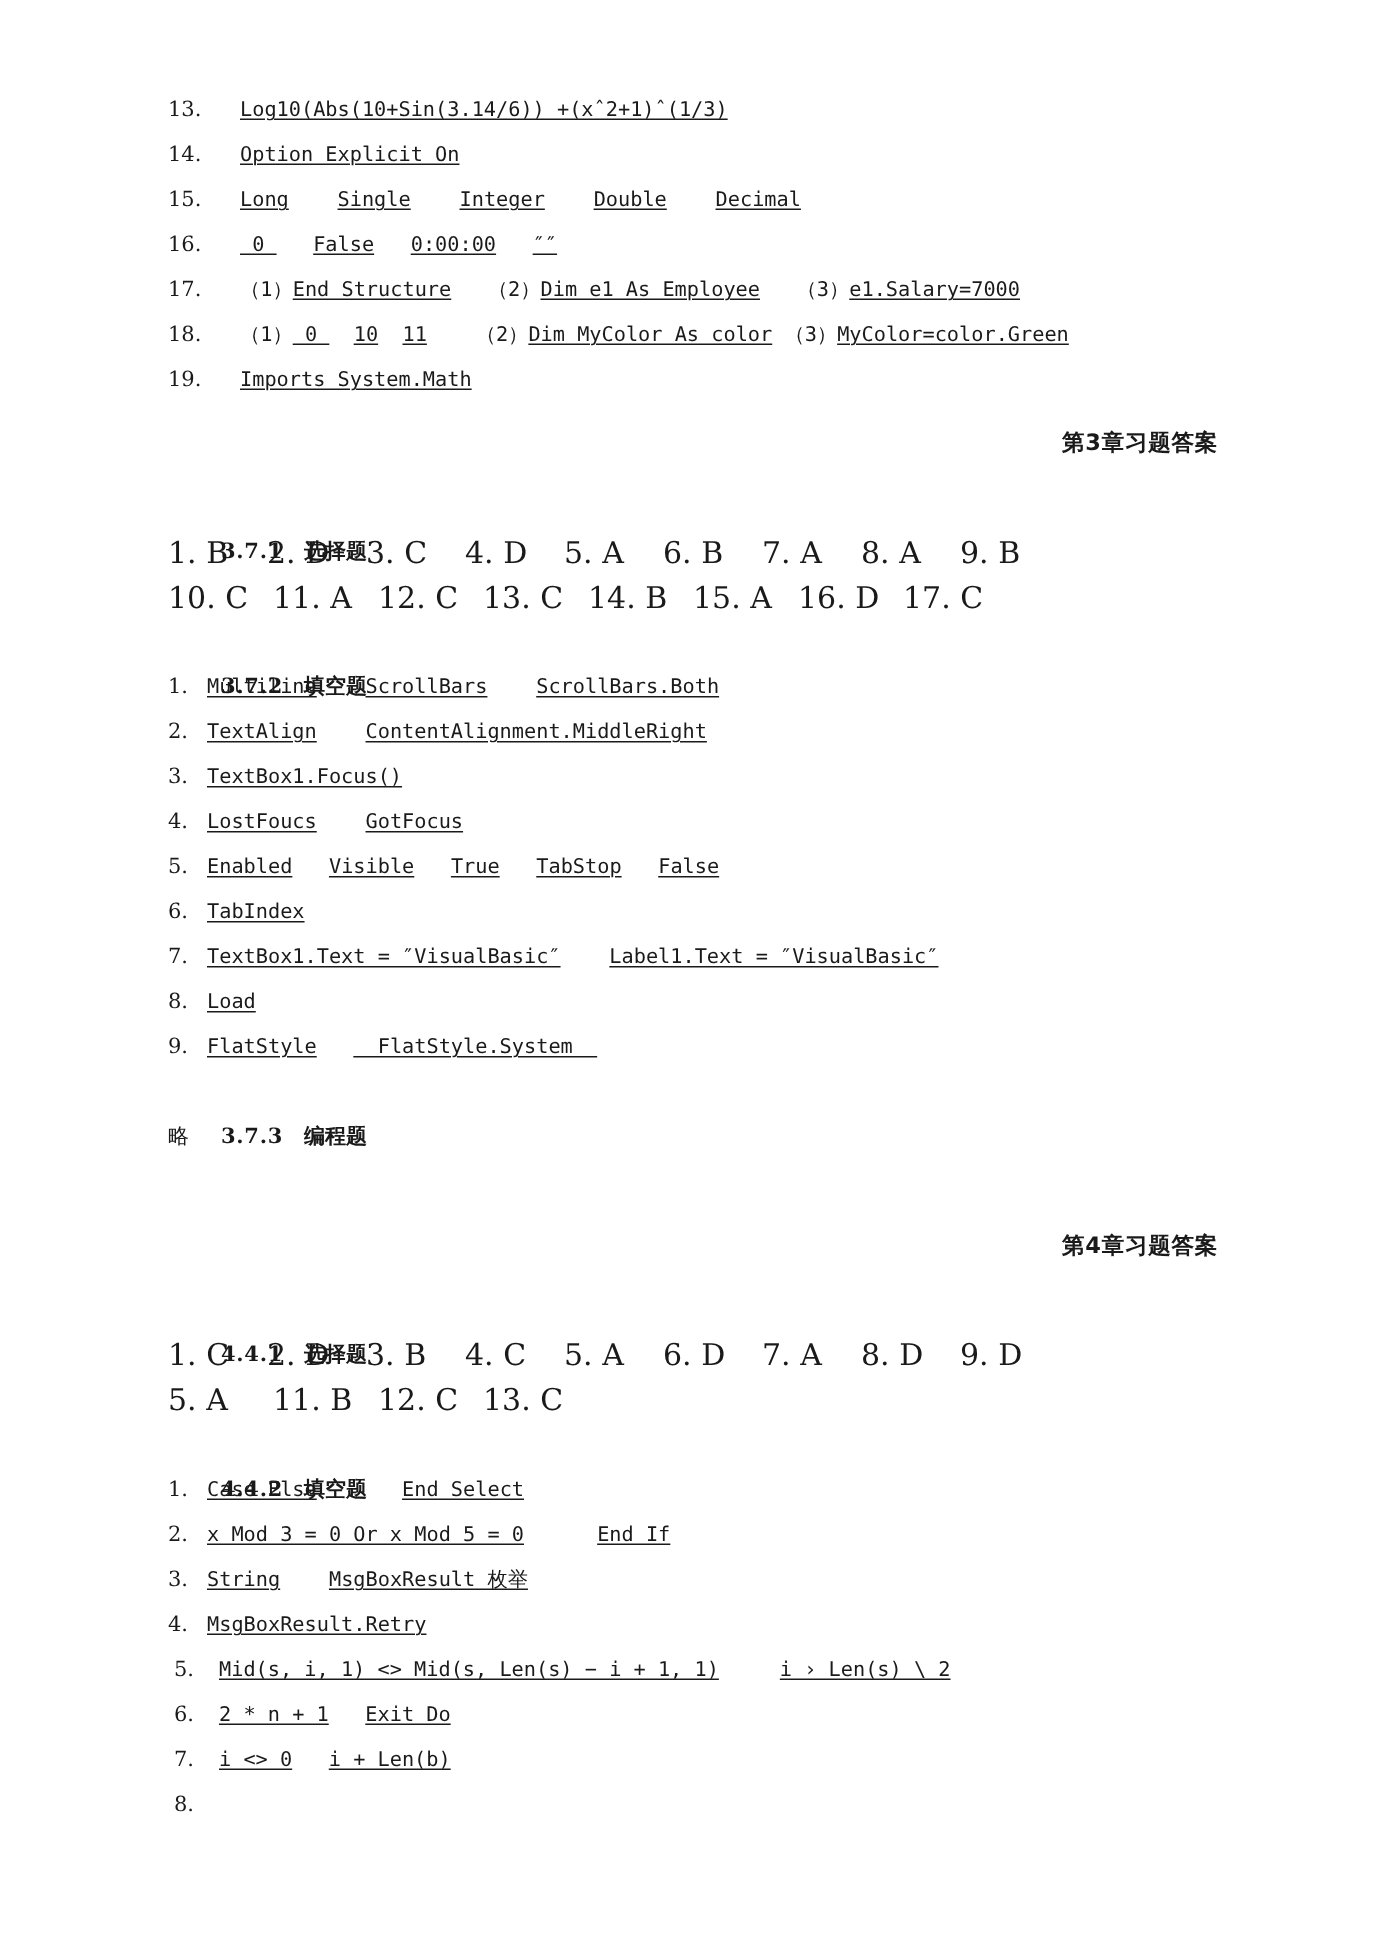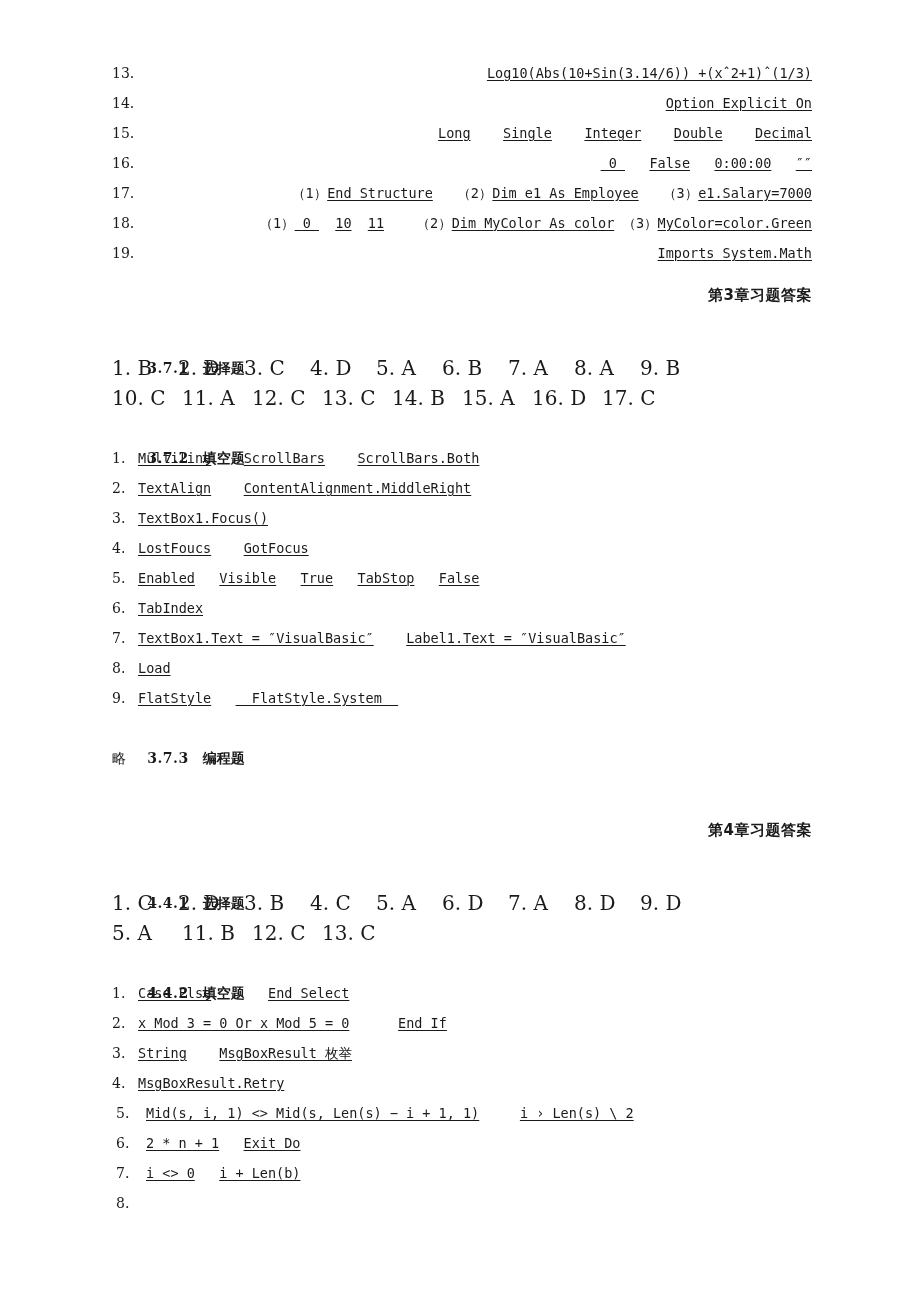--- a/index.html
+++ b/index.html
@@ -31,21 +31,20 @@
   
   .ans-line {
     display: flex;
     align-items: baseline;
     font-family: "DejaVu Sans Mono", "Liberation Mono", monospace;
     font-size: 13.5px;
     line-height: 30px;
     height: 30px;
     white-space: pre;
     letter-spacing: 0;
-    justify-content: space-between;
   }
   .ans-num {
     width: 48px;
     flex: 0 0 48px;
     font-family: "DejaVu Serif", "Liberation Serif", serif;
     font-size: 14px;
   }
   .ans-body {
     display: flex;
     align-items: baseline;

